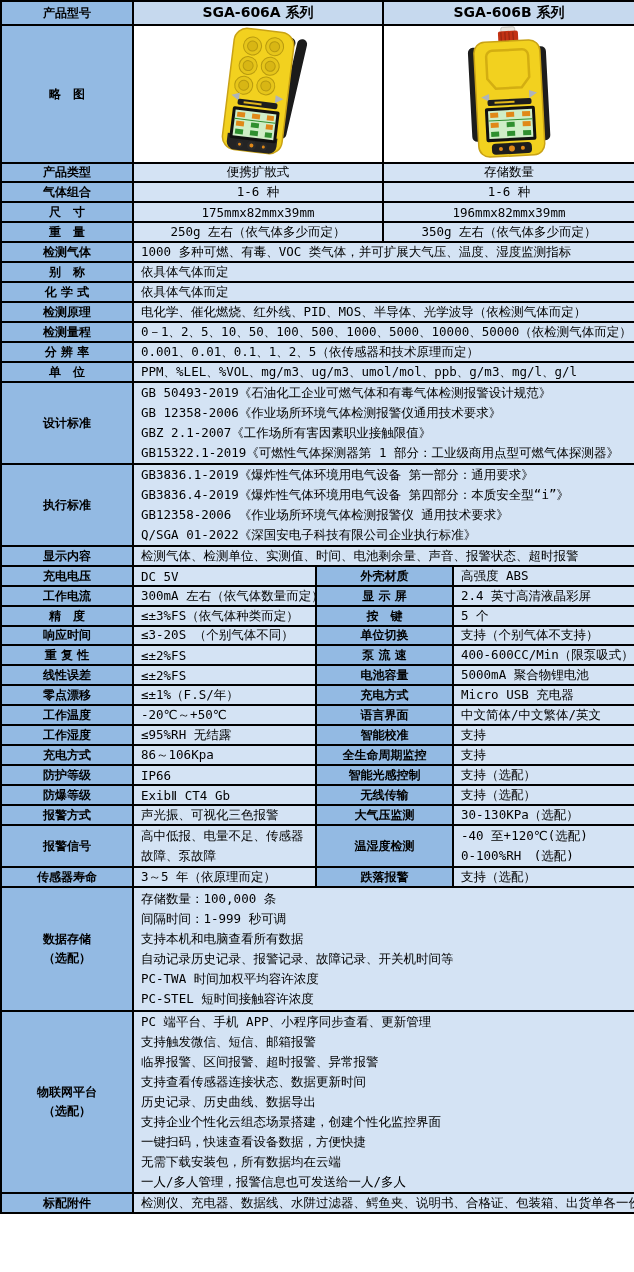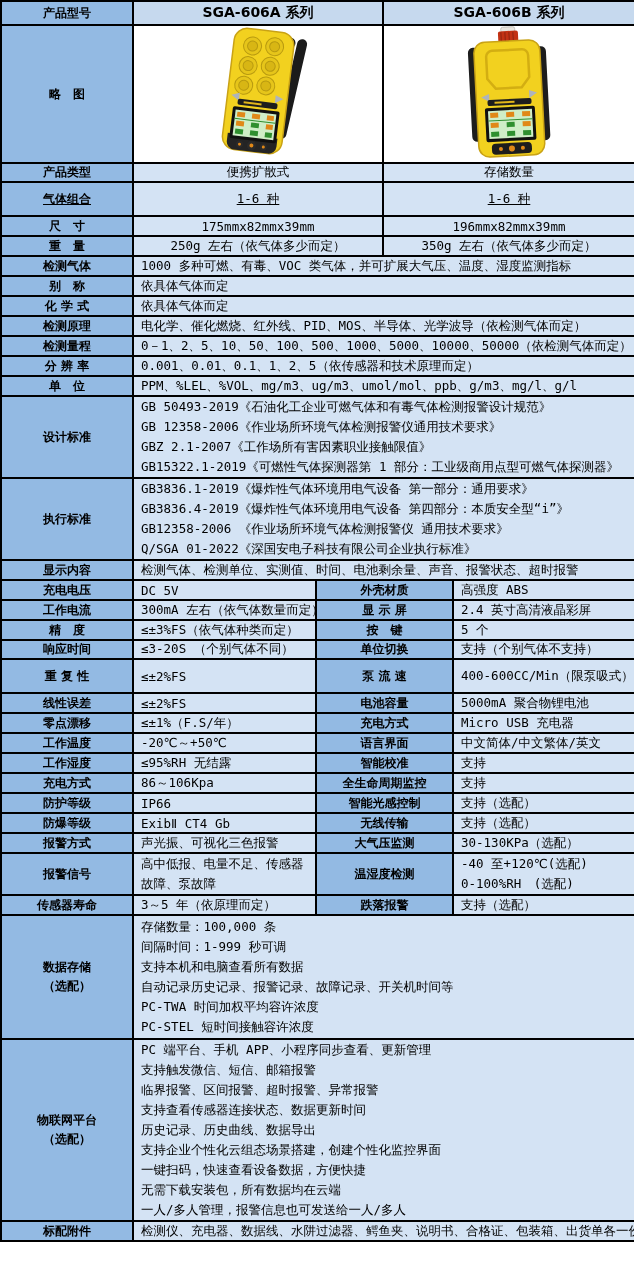--- a/index.html
+++ b/index.html
@@ -137,21 +137,21 @@
           </svg>
         </td>
       </tr>
     </tbody>
     <tbody id="spec-rows">
         <tr style="height: 14px;">
           <td class="lbl">产品类型</td>
           <td class="val center" colspan="2">便携扩散式</td>
           <td class="val center" colspan="2">存储数量</td>
         </tr>
-        <tr style="height: 34px; text-decoration: underline;">
+        <tr style="height: 20px;">
           <td class="lbl">气体组合</td>
           <td class="val center" colspan="2">1-6 种</td>
           <td class="val center" colspan="2">1-6 种</td>
         </tr>
         <tr style="height: 20px;">
           <td class="lbl">尺　寸</td>
           <td class="val center" colspan="2">175mmx82mmx39mm</td>
           <td class="val center" colspan="2">196mmx82mmx39mm</td>
         </tr>
         <tr style="height: 20px;">
@@ -226,21 +226,21 @@
           <td class="val">≤±3%FS（依气体种类而定）</td>
           <td class="lbl" colspan="2">按　键</td>
           <td class="val">5 个</td>
         </tr>
         <tr style="height: 14px; margin-top: 20px;">
           <td class="lbl">响应时间</td>
           <td class="val">≤3-20S （个别气体不同）</td>
           <td class="lbl" colspan="2">单位切换</td>
           <td class="val">支持（个别气体不支持）</td>
         </tr>
-        <tr style="height: 34px; padding-left: 32px;">
+        <tr style="height: 20px; padding-left: 32px;">
           <td class="lbl">重 复 性</td>
           <td class="val">≤±2%FS</td>
           <td class="lbl" colspan="2">泵 流 速</td>
           <td class="val">400-600CC/Min（限泵吸式）</td>
         </tr>
         <tr style="height: 20px;">
           <td class="lbl">线性误差</td>
           <td class="val">≤±2%FS</td>
           <td class="lbl" colspan="2">电池容量</td>
           <td class="val">5000mA 聚合物锂电池</td>

